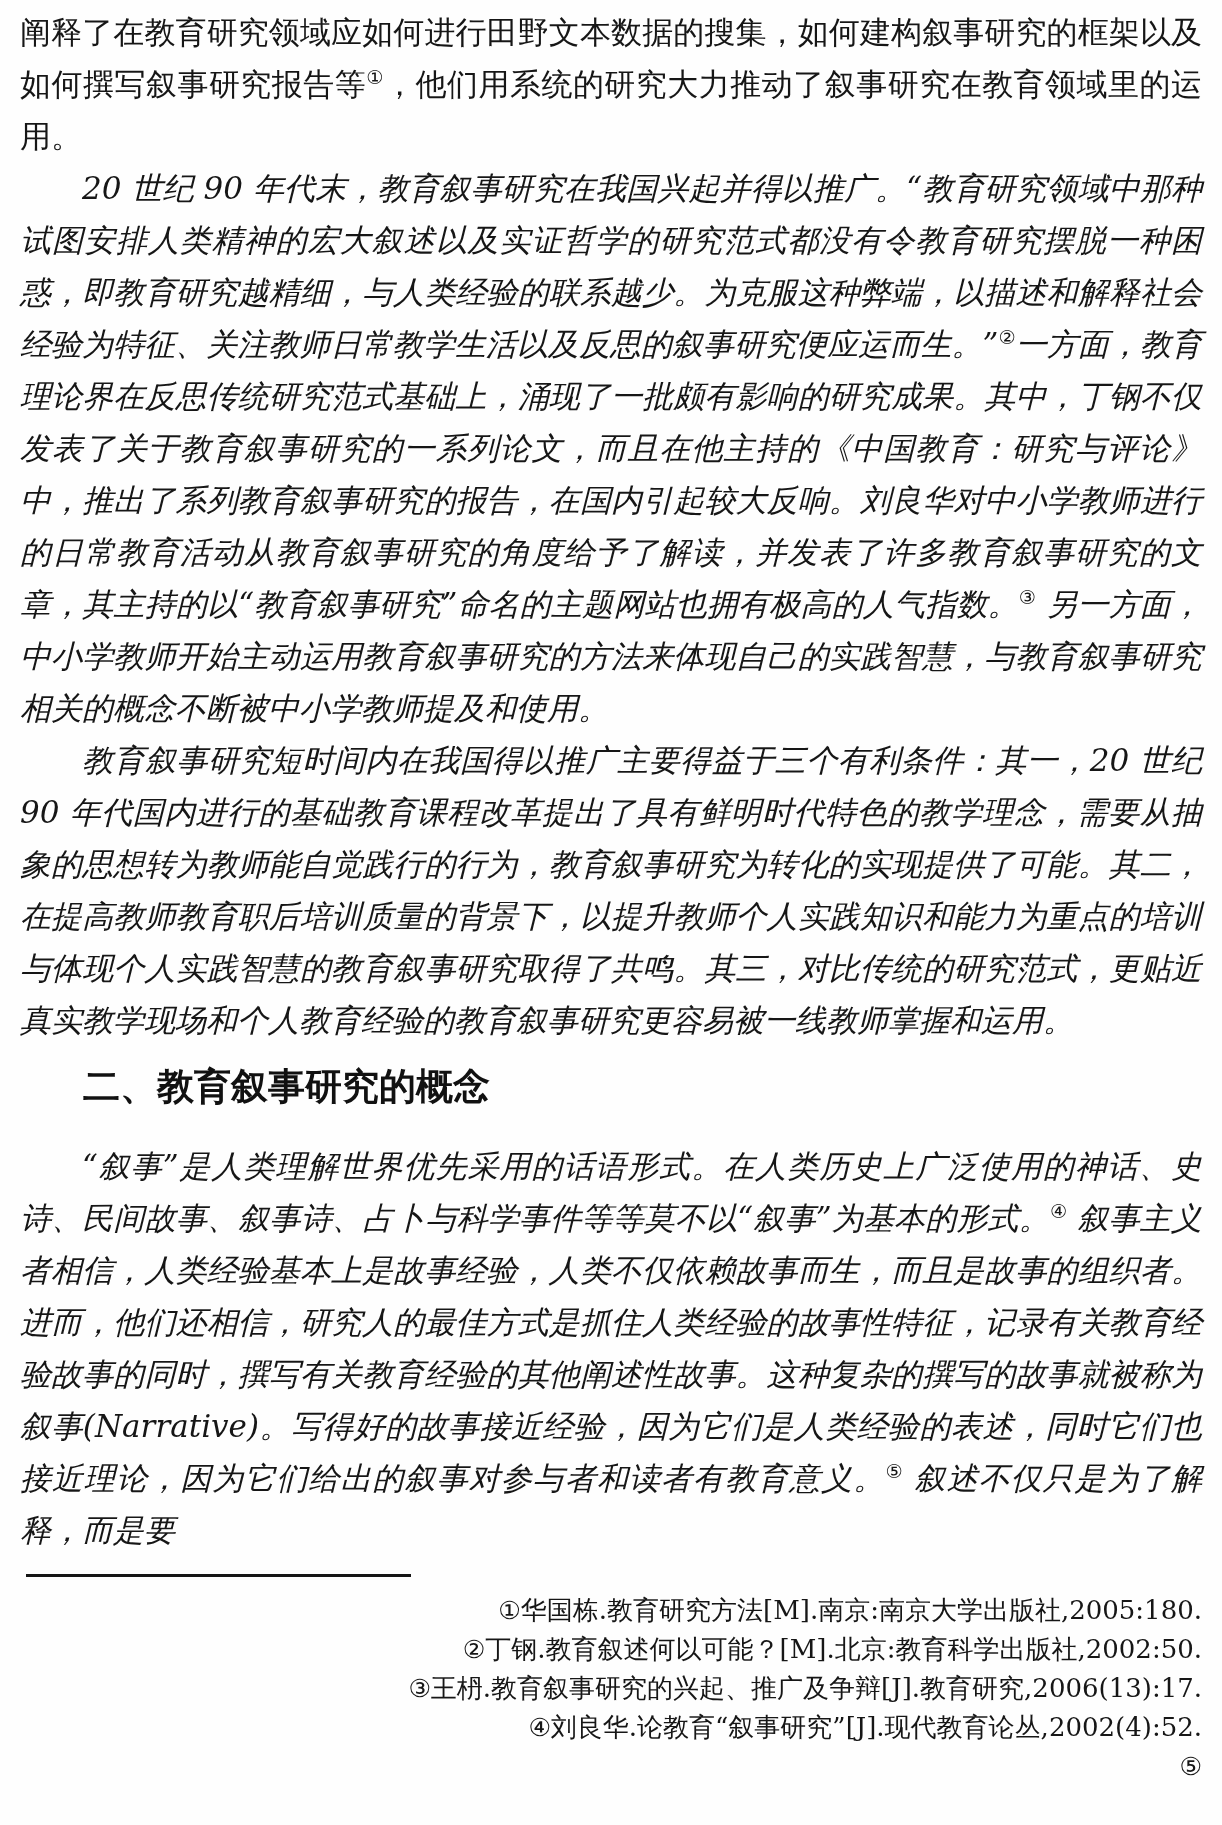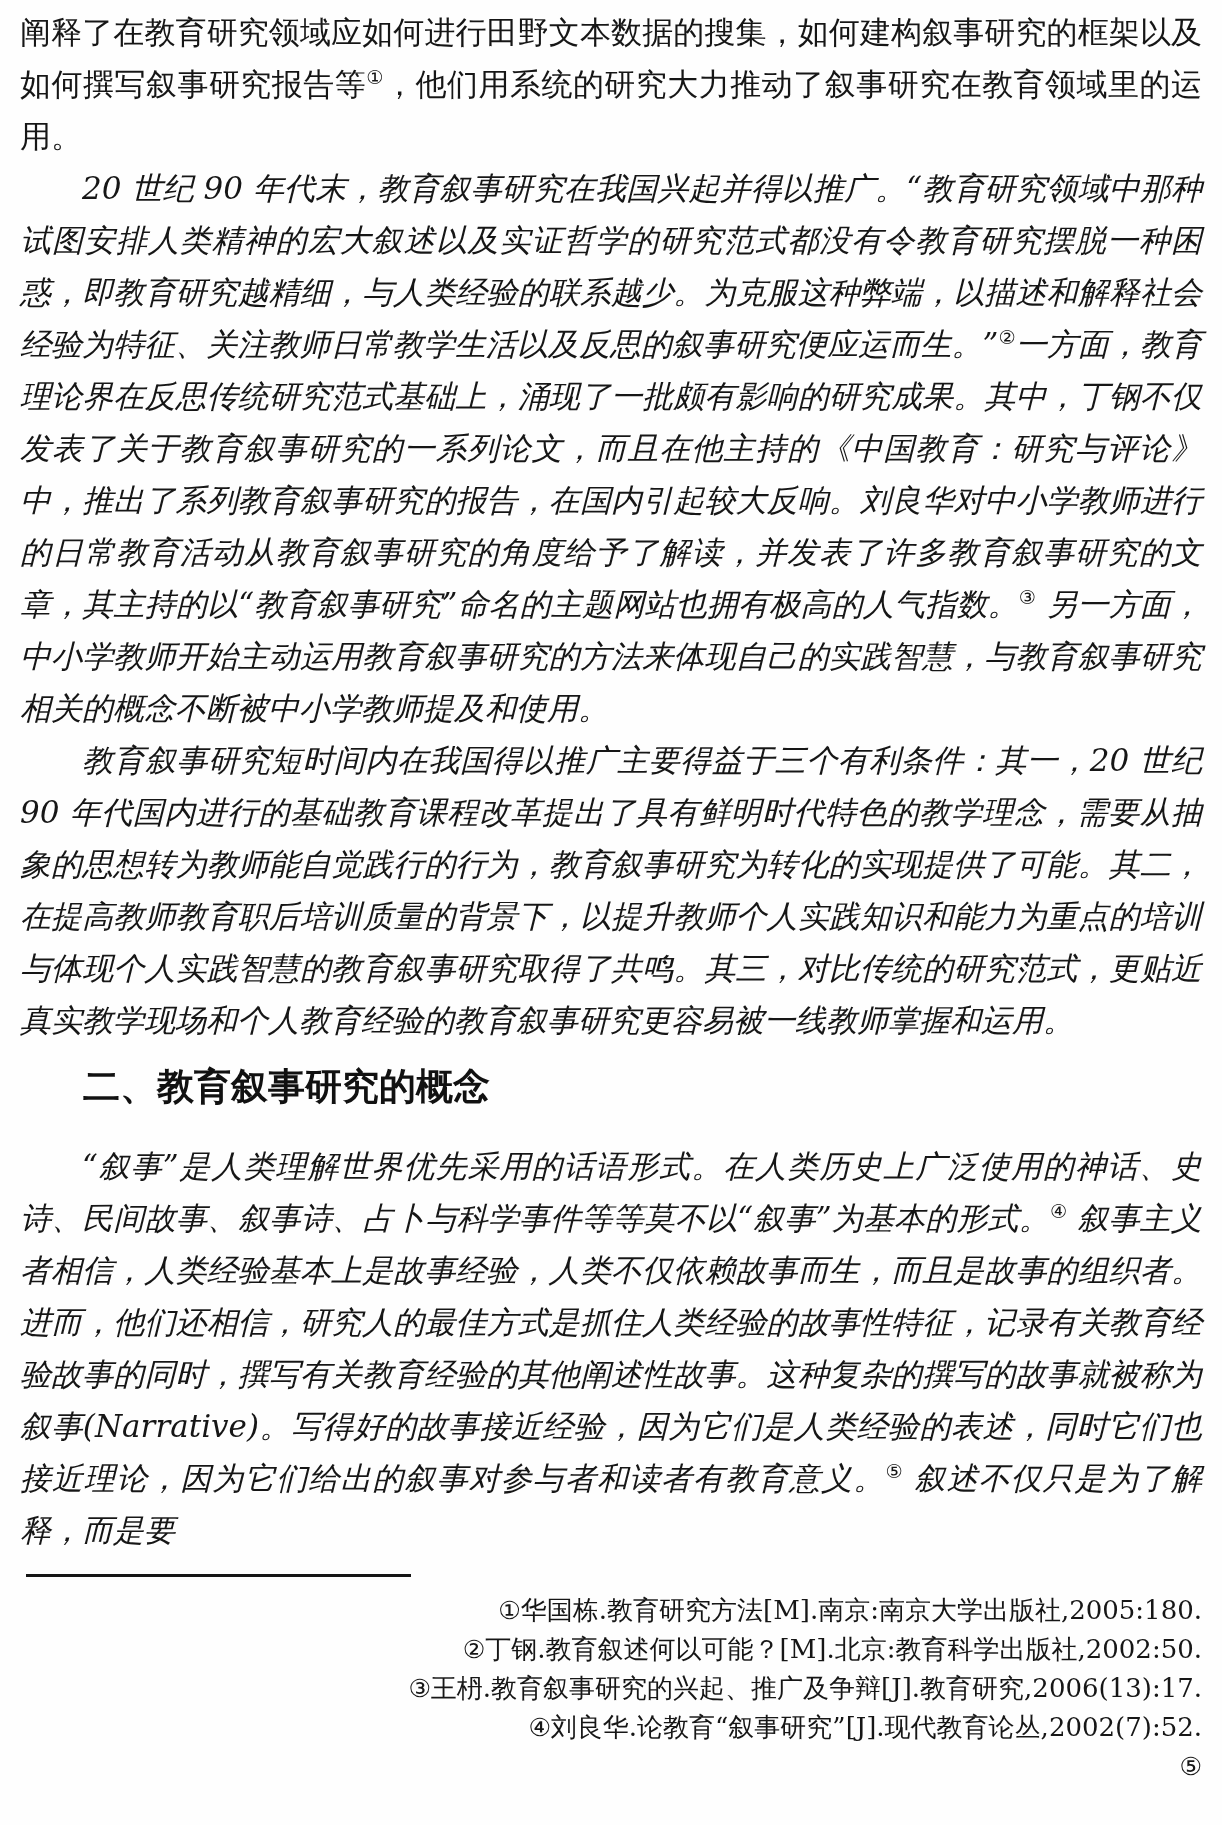--- a/index.html
+++ b/index.html
@@ -103,21 +103,21 @@
       <div class="footnote">
         <span class="fn-num">①</span><span class="fn-text">华国栋.教育研究方法[M].南京:南京大学出版社,2005:180.</span>
       </div>
       <div class="footnote">
         <span class="fn-num">②</span><span class="fn-text">丁钢.教育叙述何以可能？[M].北京:教育科学出版社,2002:50.</span>
       </div>
       <div class="footnote">
         <span class="fn-num">③</span><span class="fn-text">王枬.教育叙事研究的兴起、推广及争辩[J].教育研究,2006(13):17.</span>
       </div>
       <div class="footnote">
-        <span class="fn-num">④</span><span class="fn-text">刘良华.论教育“叙事研究”[J].现代教育论丛,2002(7):52.</span>
+        <span class="fn-num">④</span><span class="fn-text">刘良华.论教育“叙事研究”[J].现代教育论丛,2002(4):52.</span>
       </div>
       <div class="footnote">
         <span class="fn-num">⑤</span>
       </div>
     </div>
   </div>
 
 </div>
 
 </body></html>

